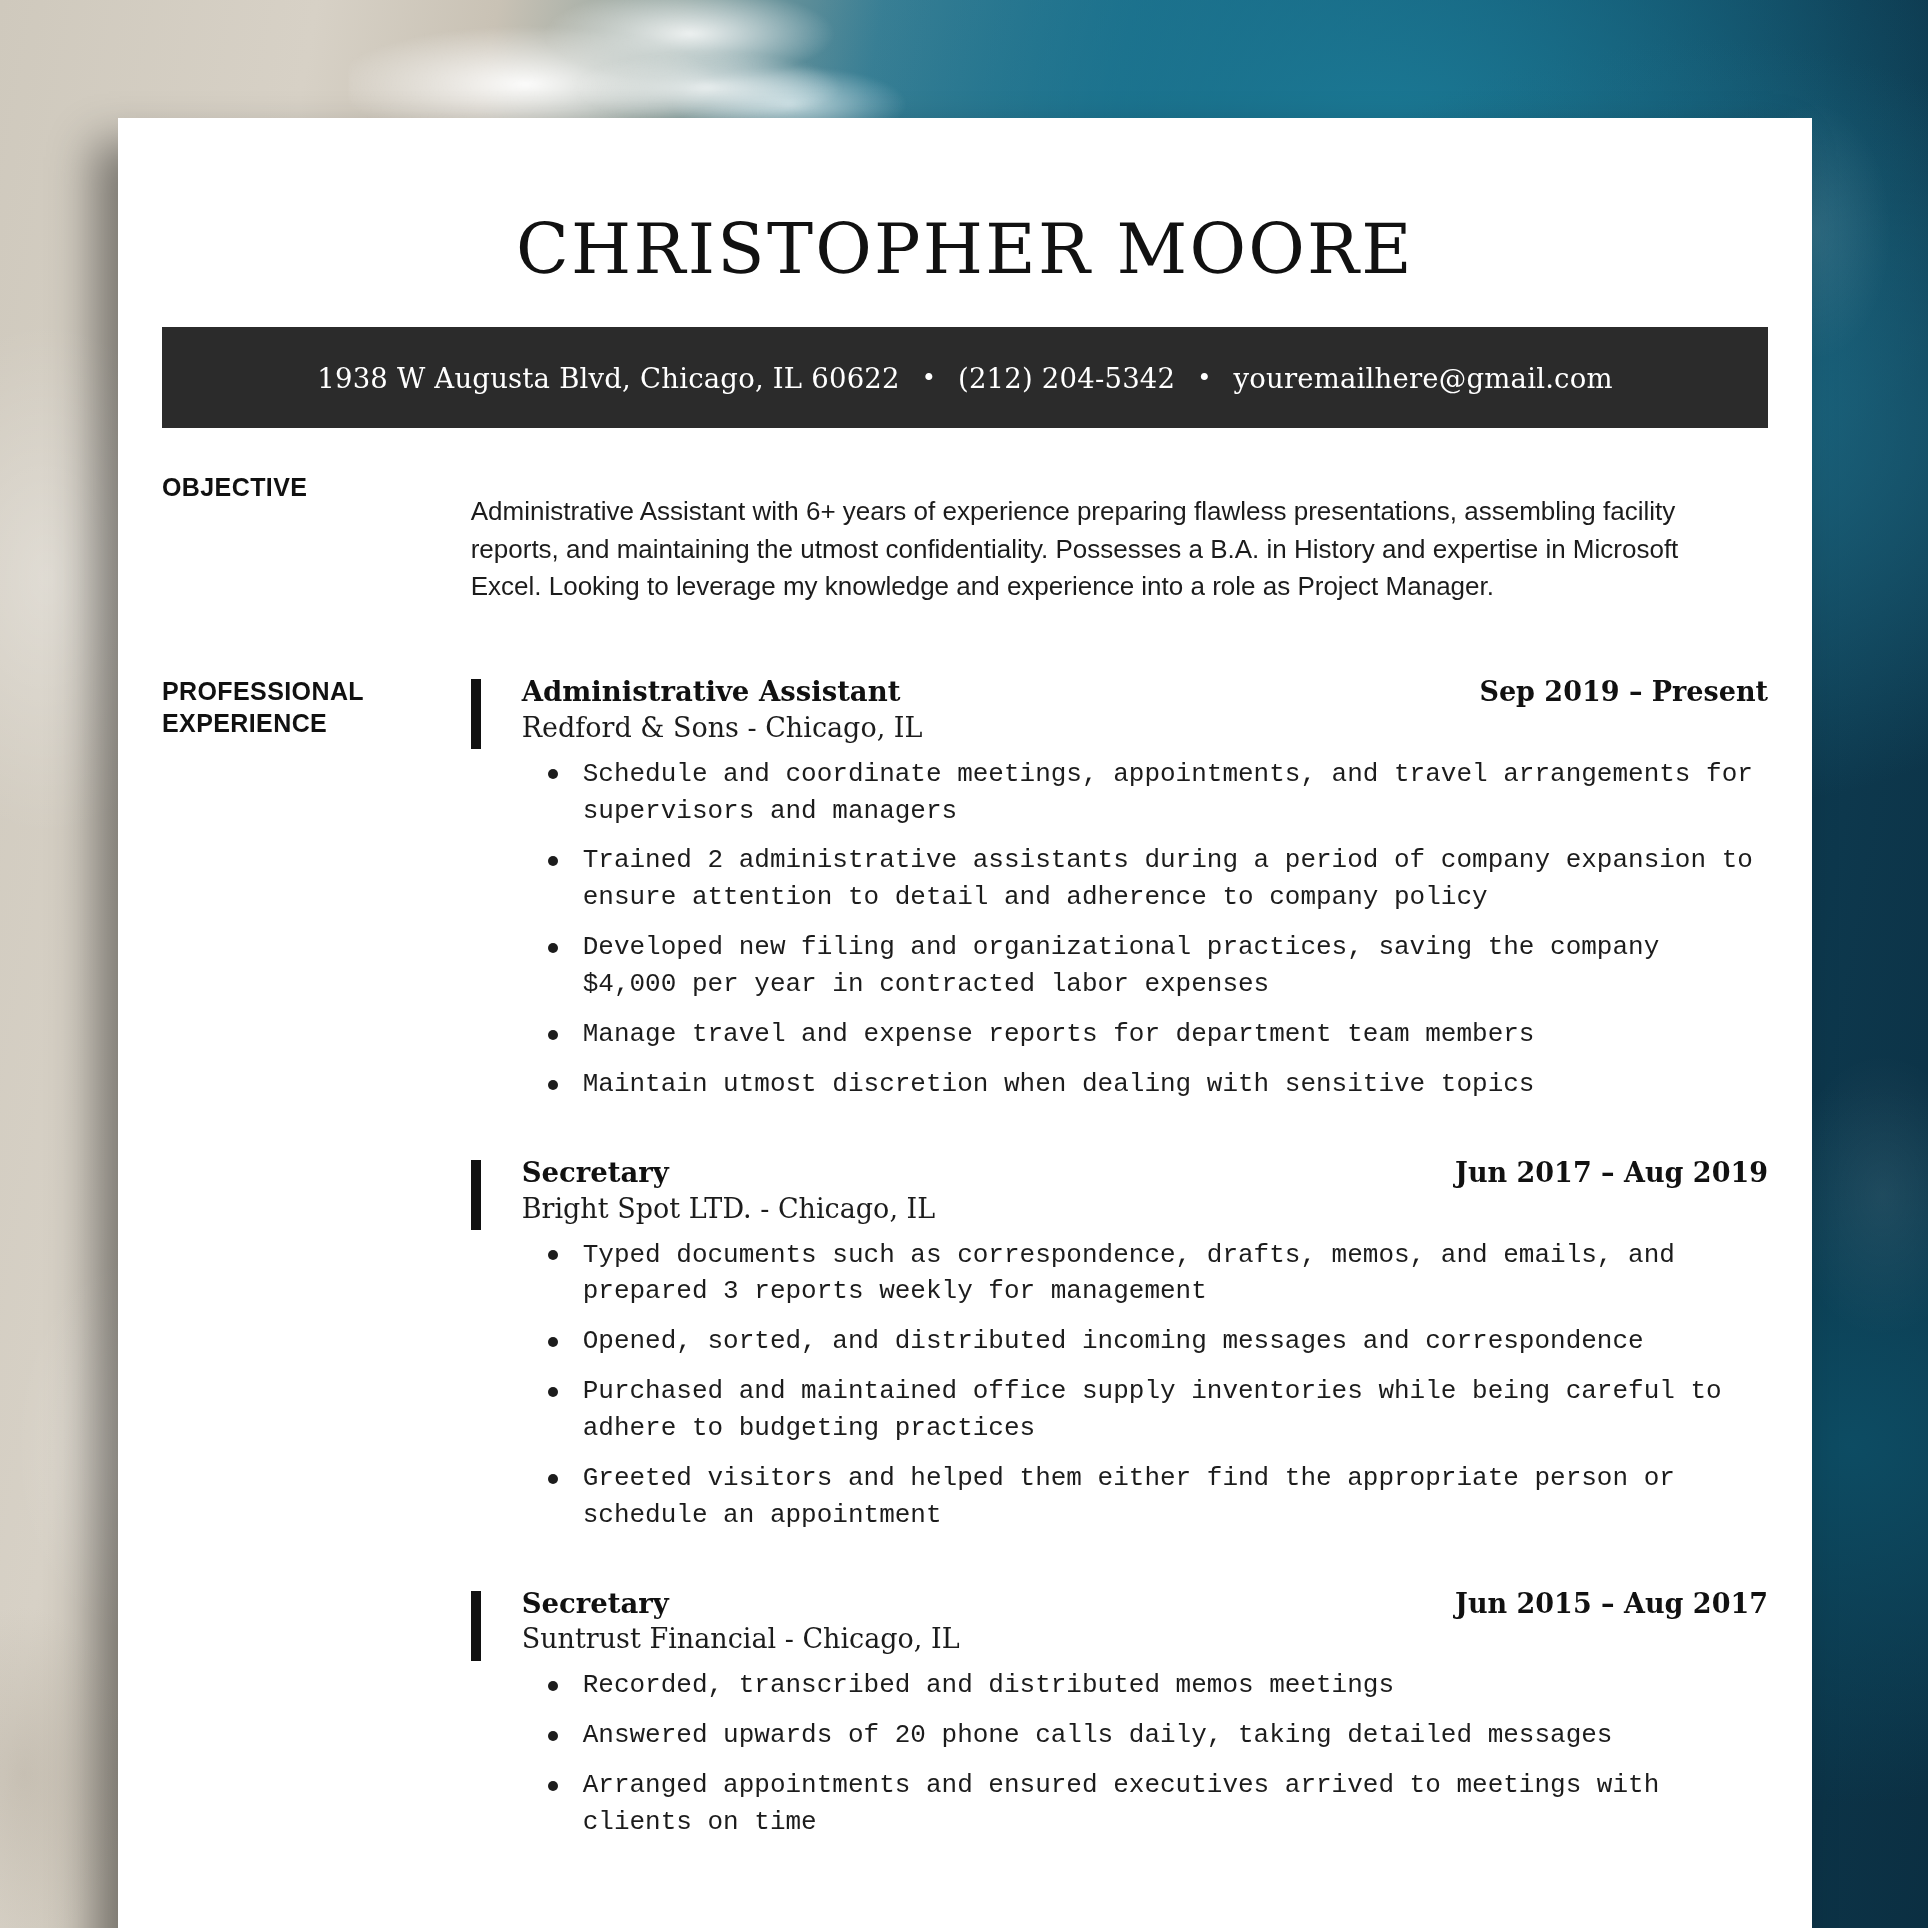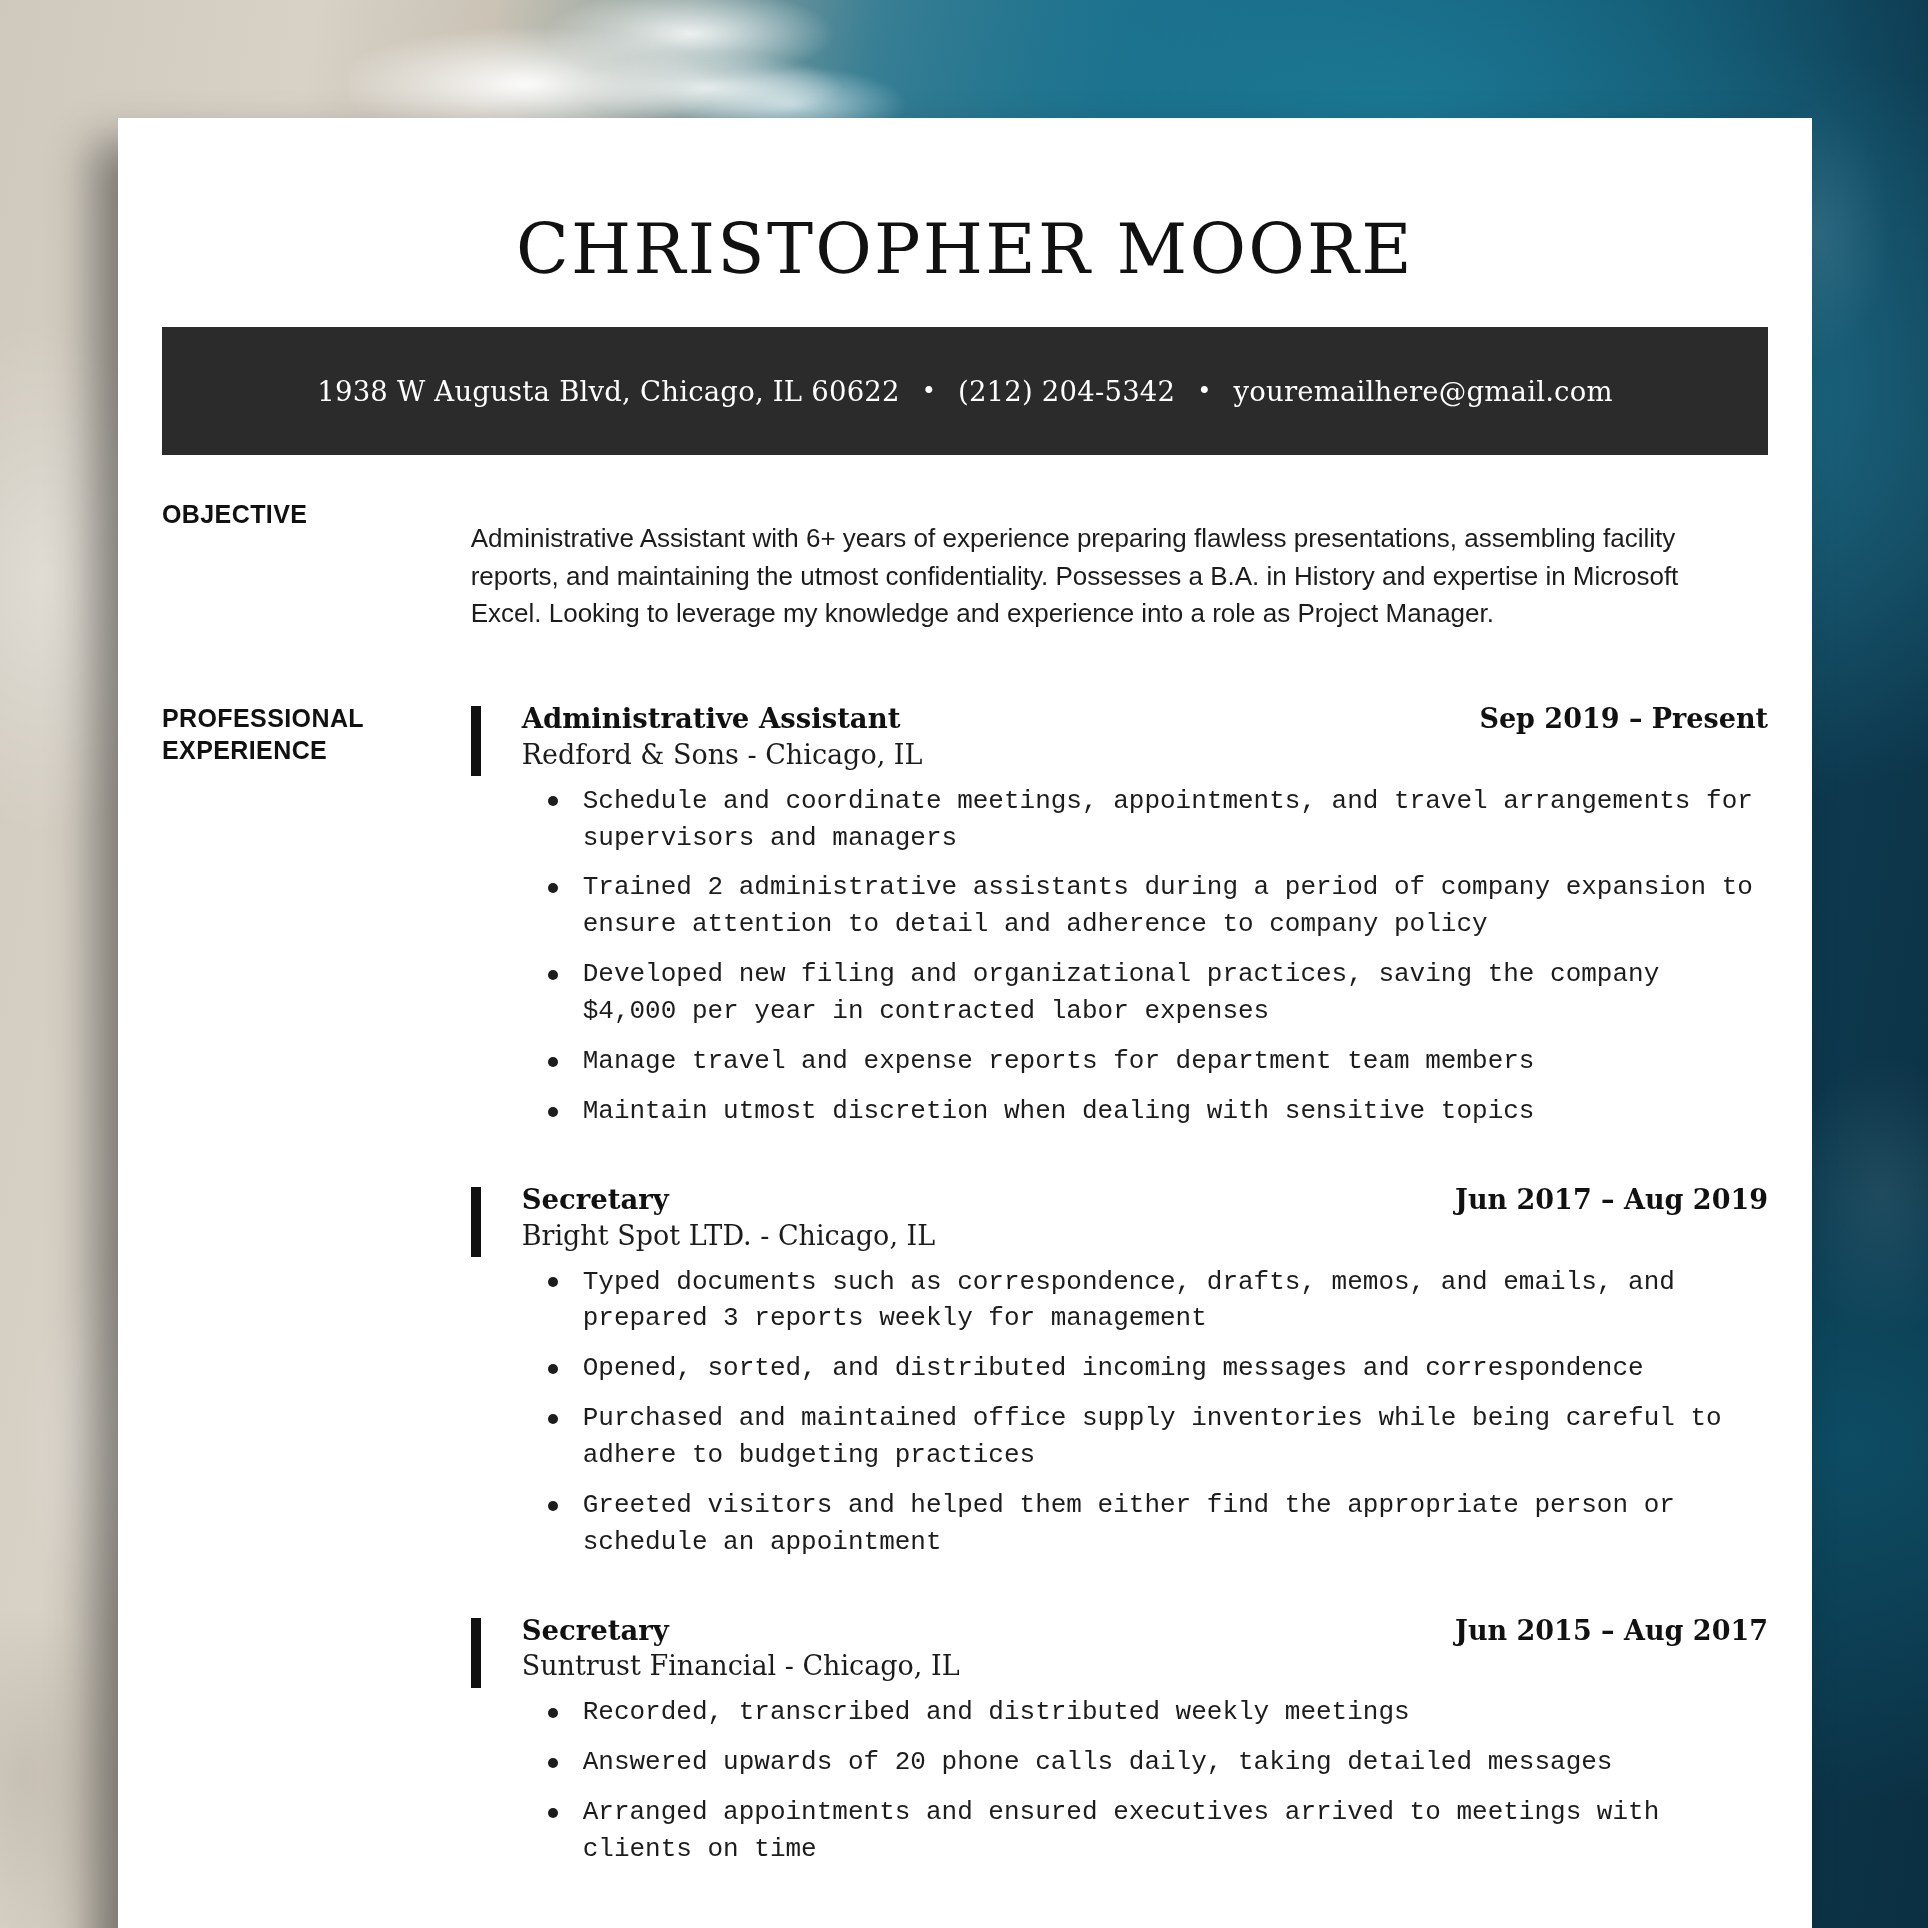--- a/index.html
+++ b/index.html
@@ -94,21 +94,21 @@
     font-size: 69px;
     letter-spacing: 2.3px;
     color: #111111;
     margin: 97px 0 0 0;
     line-height: 1;
   }
 
   .contact-bar {
     margin: 43px 0 0 0;
     background: #2b2b2b;
-    height: 128px;
+    height: 101px;
     display: flex;
     align-items: center;
     justify-content: center;
   }
   .contact-bar .contact-text {
     font-family: "DejaVu Serif", serif;
     color: #ffffff;
     font-size: 27.5px;
     letter-spacing: 0.2px;
     white-space: nowrap;
@@ -287,21 +287,21 @@
         </div>
 
         <div class="job">
           <div class="job-bar"></div>
           <div class="job-head">
             <div class="job-title">Secretary</div>
             <div class="job-dates">Jun 2015 – Aug 2017</div>
           </div>
           <div class="job-company">Suntrust Financial  - Chicago, IL</div>
           <ul class="bullets">
-            <li>Recorded, transcribed and distributed weekly meetings</li>
+            <li>Recorded, transcribed and distributed memos meetings</li>
             <li>Answered upwards of 20 phone calls daily, taking detailed messages</li>
             <li>Arranged appointments and ensured executives arrived to meetings with clients on time</li>
           </ul>
         </div>
 
       </div>
     </div>
 
   </div>
 </div>

